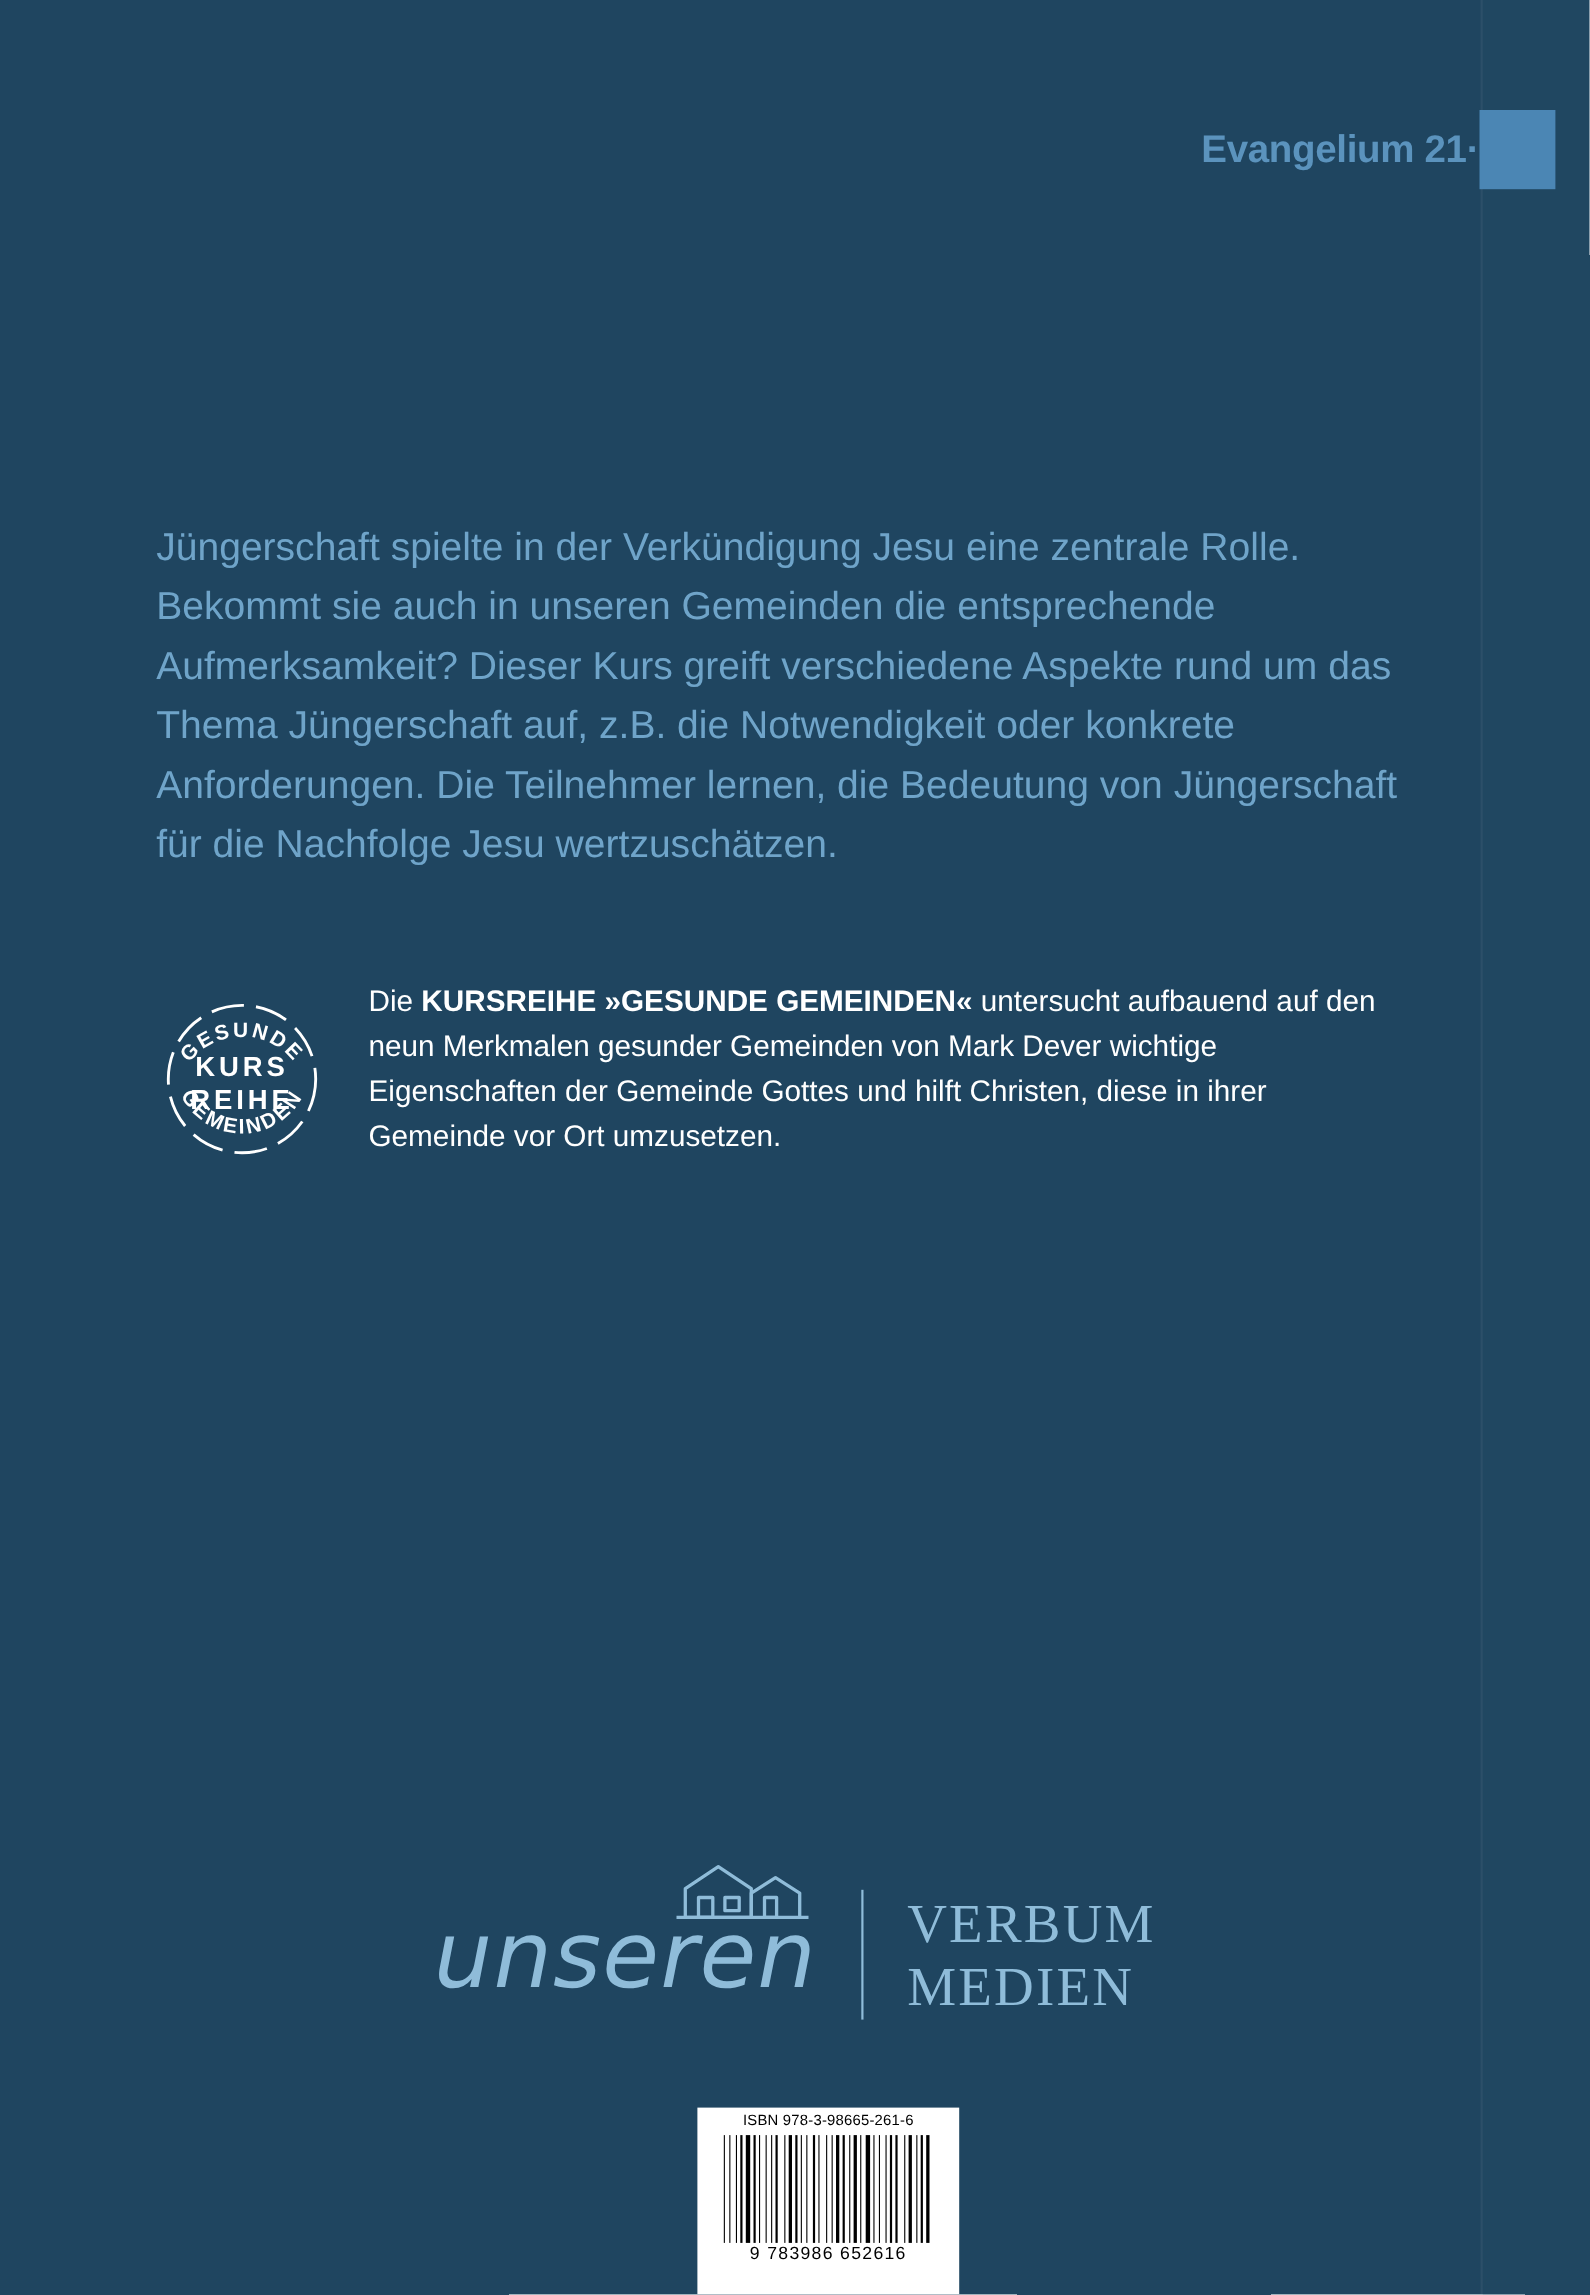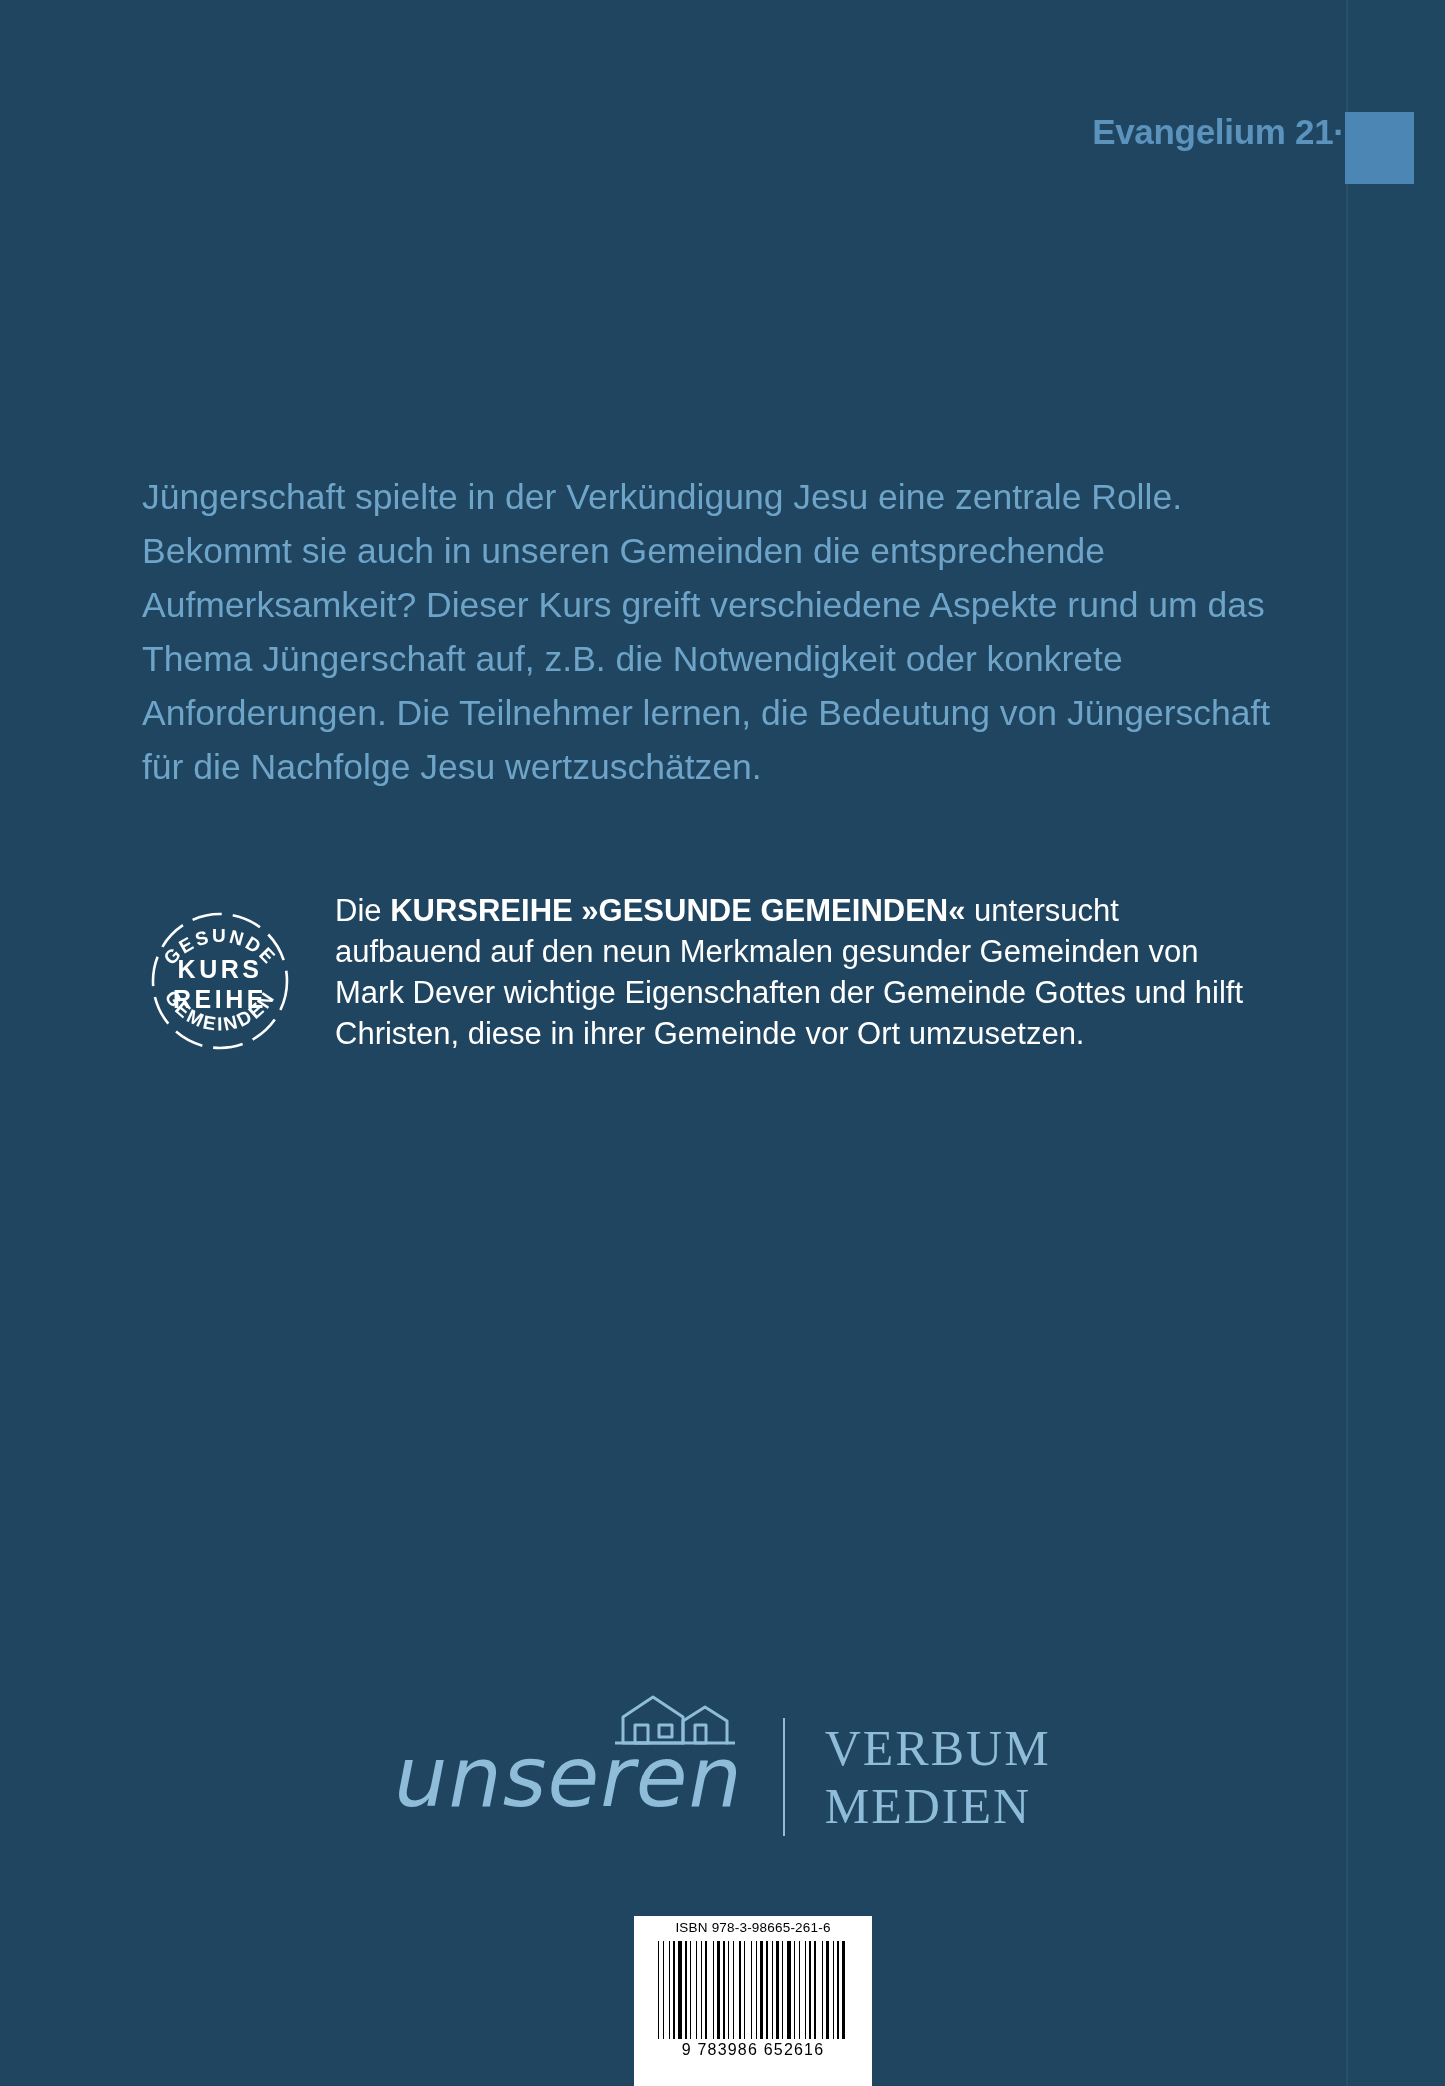--- a/index.html
+++ b/index.html
@@ -31,23 +31,24 @@
     top: 0;
     right: 0;
     width: 97px;
     height: 100%;
     background: #204761;
   }
 
   
   .brand {
     position: absolute;
-    top: 112px;
+    top: 100px;
     right: 100px;
     display: flex;
+    align-items: center;
     height: 72px;
   }
   .brand-text {
     font-size: 35px;
     font-weight: bold;
     color: #5b93bd;
     letter-spacing: -0.3px;
     white-space: nowrap;
   }
   .brand-sup {
@@ -88,21 +89,21 @@
   .seal {
     position: relative;
     width: 160px;
     height: 178px;
     flex: 0 0 160px;
     margin-top: 2px;
   }
   .seal svg { display:block; }
   .series-text {
     margin-left: 35px;
-    font-size: 31px;
+    font-size: 27px;
     line-height: 41px;
     color: #ffffff;
     width: 930px;
   }
   .series-text b { font-weight: bold; }
 
   
   .logos {
     position: absolute;
     left: 0;

